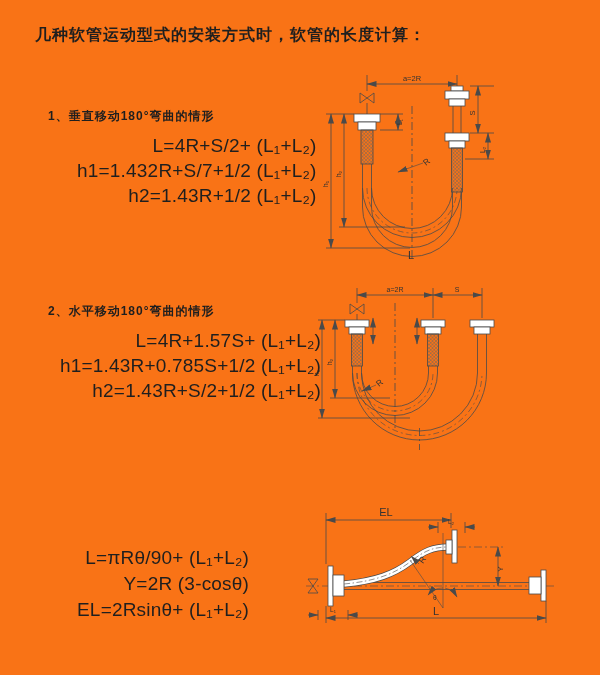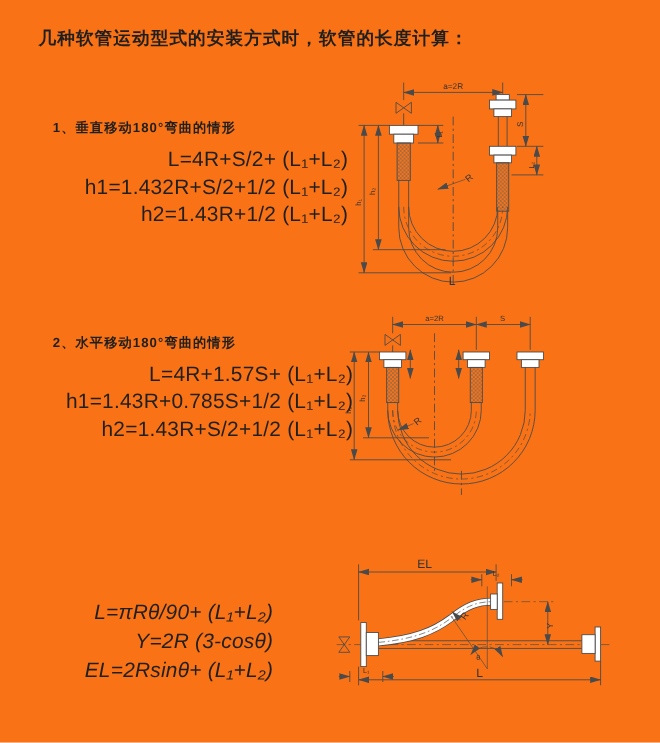--- a/index.html
+++ b/index.html
@@ -10,35 +10,35 @@
   }
   .title{
     position:absolute;left:35px;top:25px;font-size:16px;font-weight:bold;
     letter-spacing:1px;white-space:nowrap;
   }
   .sec-heading{
     position:absolute;font-size:12px;font-weight:bold;letter-spacing:1px;white-space:nowrap;
   }
   .formulas{position:absolute;font-size:19px;font-weight:400;}
   .formula-line{height:25px;line-height:25px;white-space:nowrap;letter-spacing:0.2px;}
-  .formulas.wide .formula-line{height:26px;line-height:26px;font-style:italic;}
+  .formulas.wide .formula-line{height:26px;line-height:26px;}
   .dia{position:absolute;}
   svg text{font-family:"Liberation Sans","DejaVu Sans",sans-serif;fill:#333;}
 </style>
 </head>
 <body>
 
 <div class="page">
 
   <div class="title">几种软管运动型式的安装方式时，软管的长度计算：</div>
 
   <div class="sec-heading" style="left:48px;top:108px">1、垂直移动180°弯曲的情形</div>
   <div class="formulas" style="left:77px;top:133px">
     <div class="formula-line">L=4R+S/2+ (L₁+L₂)</div>
-    <div class="formula-line">h1=1.432R+S/2+1/2 (L₁+L₂)</div>
+    <div class="formula-line">h1=1.432R+S/7+1/2 (L₁+L₂)</div>
     <div class="formula-line">h2=1.43R+1/2 (L₁+L₂)</div>
   </div>
 
   <div class="sec-heading" style="left:48px;top:303px">2、水平移动180°弯曲的情形</div>
   <div class="formulas" style="left:60px;top:328px">
     <div class="formula-line">L=4R+1.57S+ (L₁+L₂)</div>
     <div class="formula-line">h1=1.43R+0.785S+1/2 (L₁+L₂)</div>
     <div class="formula-line">h2=1.43R+S/2+1/2 (L₁+L₂)</div>
   </div>
 

